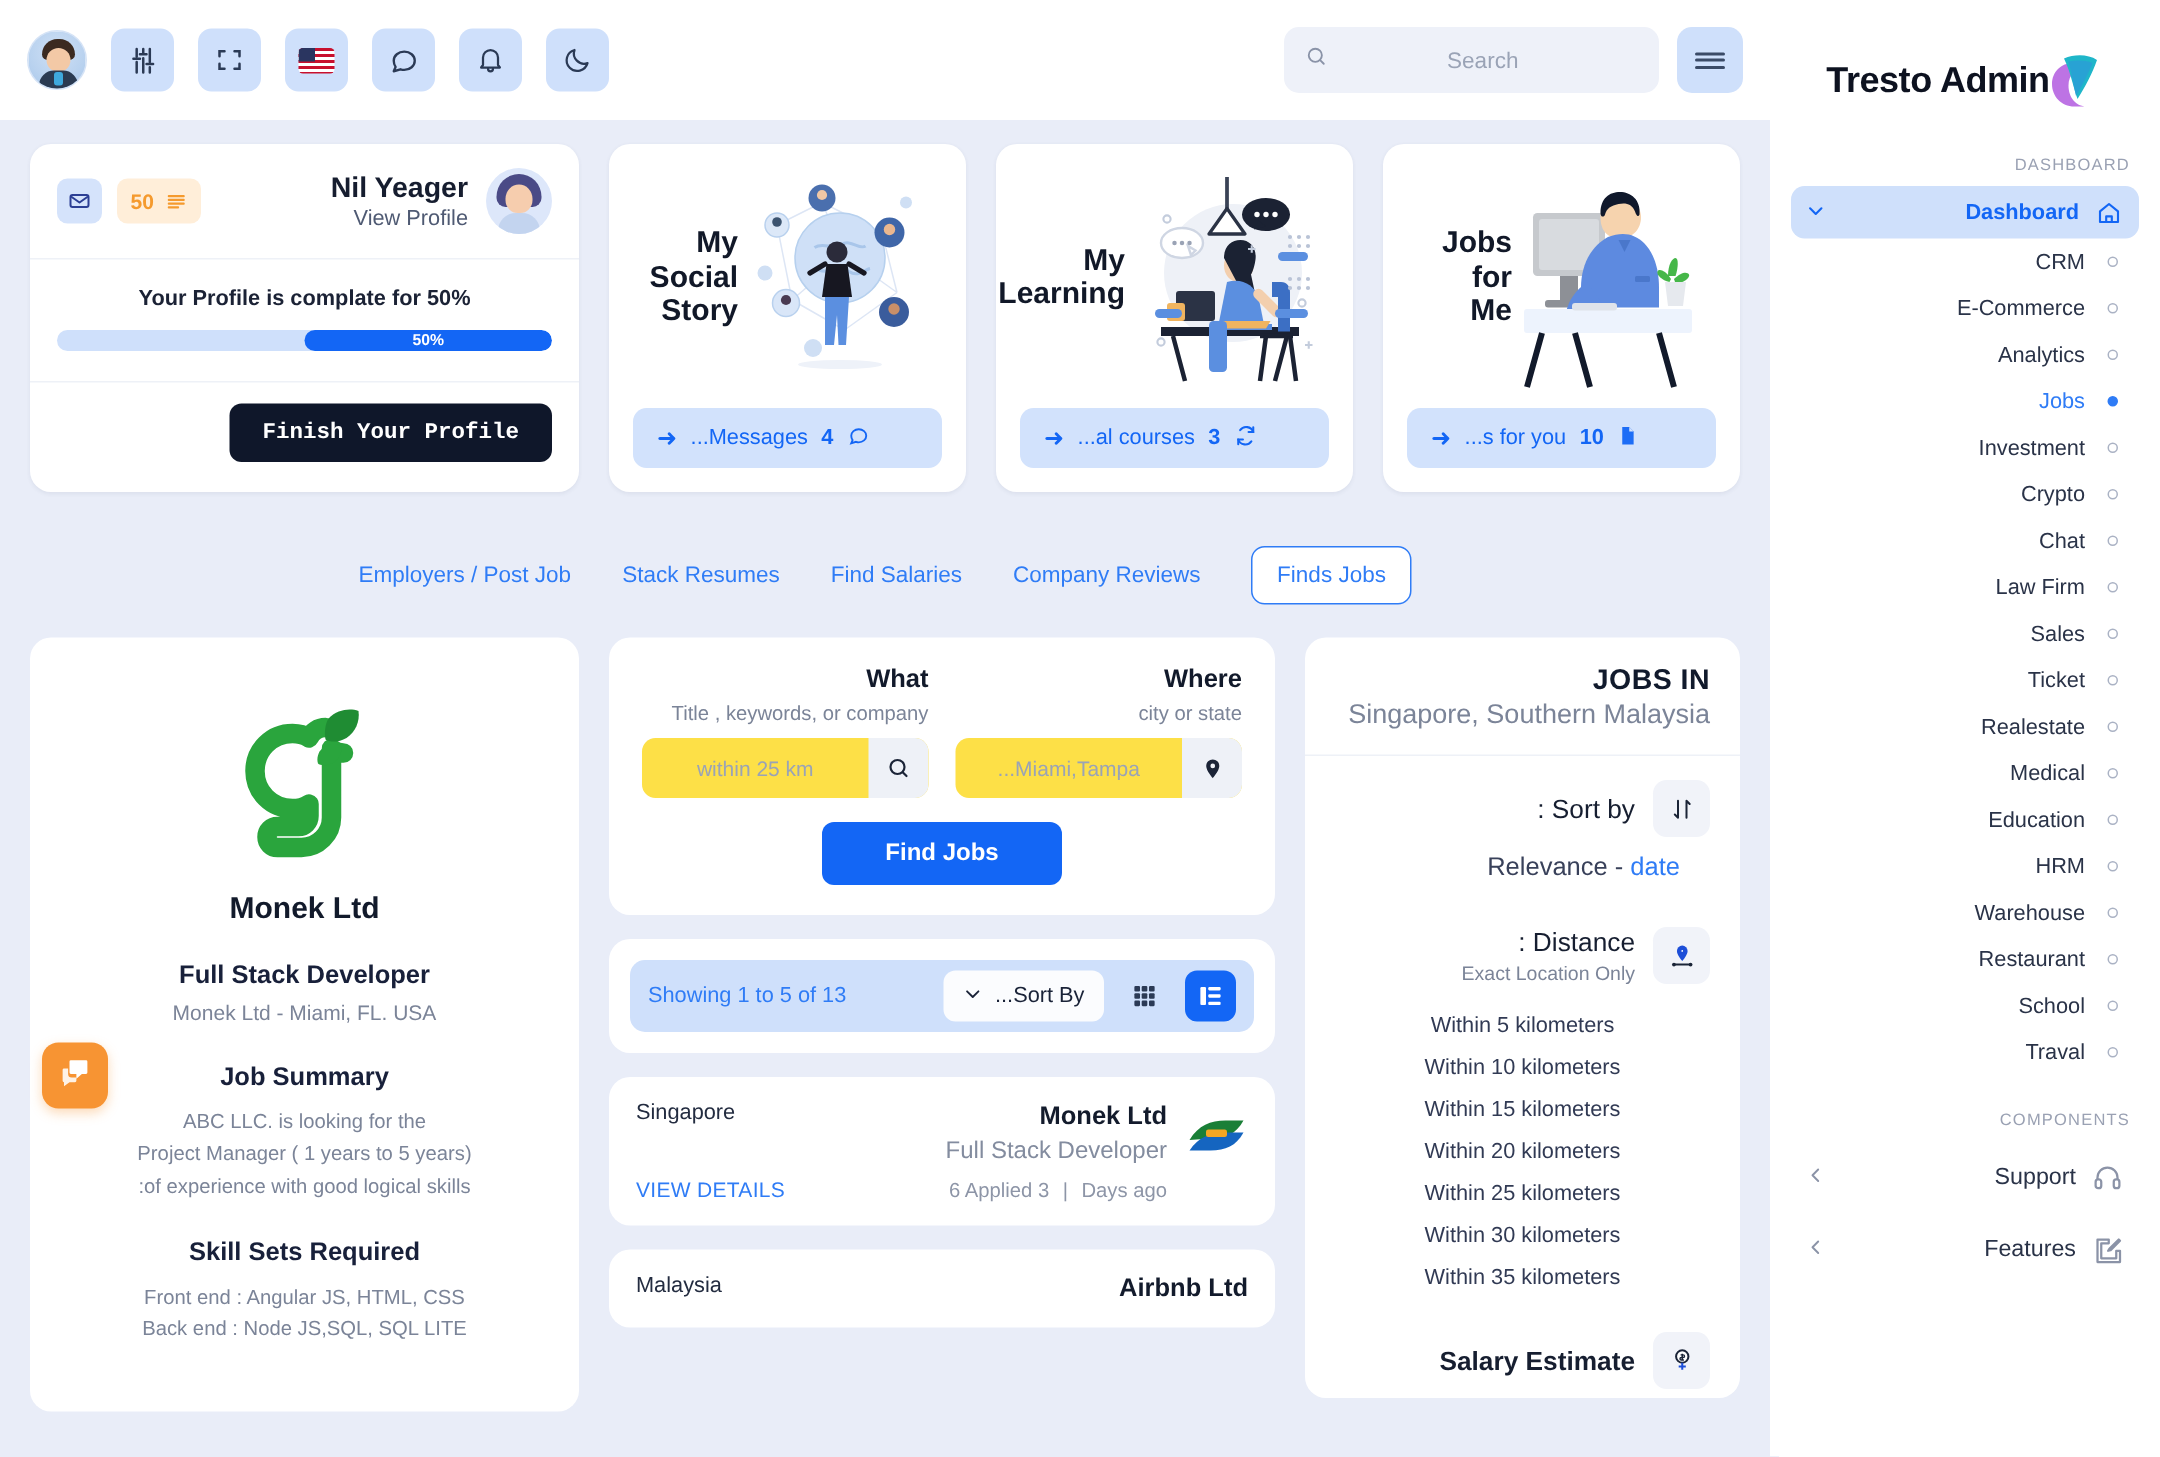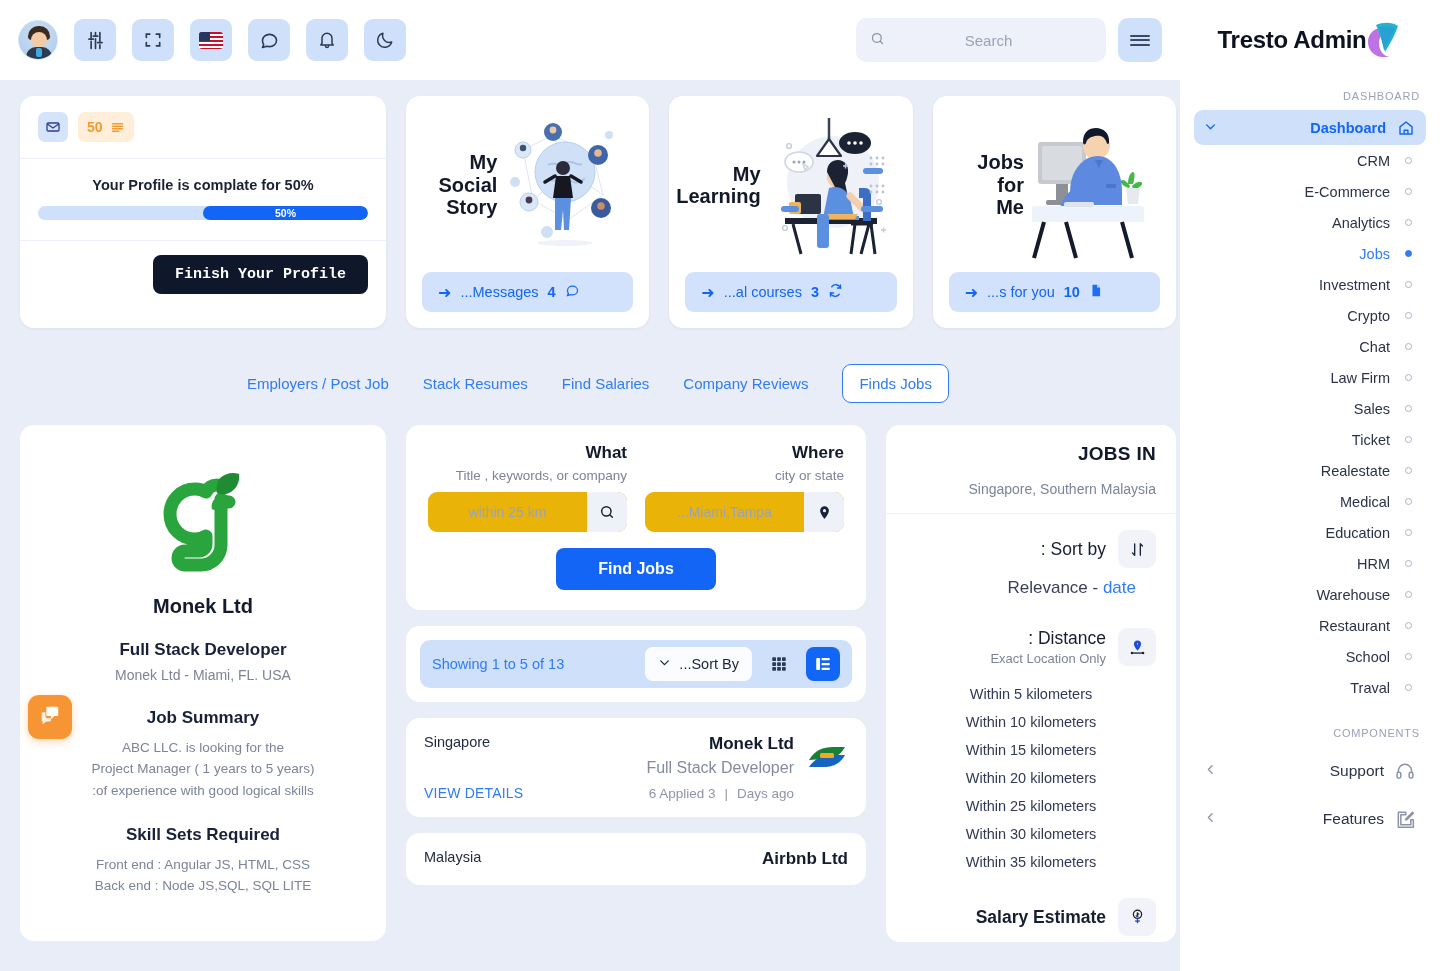--- a/index.html
+++ b/index.html
@@ -55,21 +55,21 @@
   }
   .search-input::placeholder { color: #9aa3b6; }
   .burger-btn {
     width: 44px; height: 44px; margin-left: 12px; border-radius: 10px;
     background: #cfe0fb; display:flex; align-items:center; justify-content:center;
     flex: none; cursor: pointer;
   }
   .burger-btn span { display:block; width:20px; height:2px; background:#3a4a66; border-radius:2px; margin:2.5px 0; }
 
   
-  .content { flex: 1; padding: 16px 4px 0 20px; overflow: hidden; }
+  .content { flex: 1; padding: 16px 20px 0 20px; overflow: hidden; }
 
   
   .card-row { display: flex; gap: 20px; align-items: stretch; }
   .card { background:#fff; border-radius: 14px; box-shadow: 0 1px 3px rgba(36,50,90,.07); }
 
   .profile-card { width: 366px; flex: none; display:flex; flex-direction:column; }
   .pc-top { display:flex; align-items:center; padding: 16px 18px; border-bottom:1px solid #eef1f7; gap:10px; }
   .pc-badges { display:flex; gap:10px; align-items:center; }
   .badge-mail {
     width:30px;height:30px;border-radius:7px;background:#d5e3fb;
@@ -146,21 +146,21 @@
 
   .mid-col { flex:1 1 0; min-width:0; display:flex; flex-direction:column; gap:16px; }
 
   .search-card { background:#fff; border-radius:14px; padding:18px 22px 20px; }
   .sc-cols { display:flex; gap:18px; flex-direction: row-reverse; }
   .sc-col { flex:1 1 0; min-width:0; }
   .sc-label { font-size:17px; font-weight:700; color:#121a2b; text-align:right; margin-bottom:5px; }
   .sc-sub { font-size:13.5px; color:#7b8498; text-align:right; margin-bottom:9px; }
   .sc-field {
     display:flex; flex-direction: row-reverse; align-items:center;
-    background:#eab308; border-radius:9px; height:40px; overflow:hidden;
+    background:#fde047; border-radius:9px; height:40px; overflow:hidden;
   }
   .sc-field input {
     flex:1; min-width:0; border:none; outline:none; background:transparent; height:100%;
     text-align:center; font-size:14px; color:#4d5668; font-family:"Liberation Sans", sans-serif;
   }
   .sc-field input::placeholder { color:#9aa3b6; }
   .sc-field .fld-ico {
     width:40px; height:40px; flex:none; display:flex; align-items:center; justify-content:center;
     background:#eef1f7; color:#1b2437; cursor:pointer;
   }
@@ -191,38 +191,38 @@
   .ji-company { font-size:17px; font-weight:700; color:#131b2c; }
   .ji-role { font-size:16px; color:#838c9f; margin-top:5px; }
   .ji-meta { font-size:13.5px; color:#8d95a7; margin-top:9px; display:flex; flex-direction: row-reverse; gap:9px; justify-content:flex-start; }
   .ji-side { width:108px; flex:none; display:flex; flex-direction:column; justify-content:space-between; text-align:left; }
   .ji-country { font-size:14.5px; color:#232c40; }
   .ji-details { font-size:14px; color:#2f7cf6; cursor:pointer; letter-spacing:.2px; }
 
   .filter-card { width:290px; flex:none; background:#fff; border-radius:14px; }
   .fc-head { padding:18px 20px 16px; border-bottom:1px solid #eef1f7; text-align:right; }
   .fc-title { font-size:19px; font-weight:700; color:#111a2c; letter-spacing:.3px; }
-  .fc-sub { font-size:14px; color:#7b8498; margin-top:16px; }
+  .fc-sub { font-size:18px; color:#7b8498; margin-top:1px; }
   .fc-sec { padding:16px 20px 6px; }
   .fc-sec-row { display:flex; flex-direction: row-reverse; align-items:center; gap:12px; justify-content:flex-start; }
   .fc-ico-box {
     width:38px;height:38px;border-radius:9px;background:#f1f3f9;flex:none;
     display:flex;align-items:center;justify-content:center;cursor:pointer;
   }
   .fc-sec-label { font-size:17.5px; color:#161e30; text-align:right; }
   .fc-sec-sub { font-size:13px; color:#7b8498; text-align:right; margin-top:2px; }
   .fc-value { text-align:right; font-size:17px; color:#39415a; padding:10px 20px 0; }
   .fc-value b { color:#2f7cf6; font-weight:400; }
   .fc-list { padding:8px 20px 0; }
   .fc-list-item { font-size:14.5px; color:#313a54; text-align:center; padding:6px 0; cursor:pointer; }
 
   
   .sidebar {
     width:260px; height:971px; background:#fff; flex:none;
-    display:flex; flex-direction:column; padding:0 0 0 0; overflow:hidden;
+    display:flex; flex-direction:column; padding:14px 0 0 0; overflow:hidden;
   }
   .sb-brand {
     height:80px; display:flex; align-items:center; justify-content:center; gap:2px;
     flex:none; padding:0 10px;
   }
   .sb-brand-text { font-size:24px; font-weight:800; color:#0d1220; letter-spacing:-.3px; }
   .sb-logo { width:38px; height:40px; flex:none; margin-left:-4px; }
   .sb-scroll { flex:1; overflow:hidden; padding:0 14px; }
   .sb-caption { font-size:11px; color:#9aa1b3; letter-spacing:.8px; text-align:right; padding:10px 6px 8px; }
   .sb-item {
@@ -344,20 +344,31 @@
                 <svg width="16" height="16" viewBox="0 0 24 24" fill="none" stroke="currentColor" stroke-width="2" stroke-linejoin="round">
                   <rect x="3" y="6" width="18" height="12" rx="2"></rect>
                     <path d="M3.5 7.5l8.5 6 8.5-6"></path>
                 </svg>
               </div>
               <div class="badge-count">
                 <span>50</span>
                 <svg width="15" height="15" viewBox="0 0 24 24" fill="none" stroke="currentColor" stroke-width="2.2" stroke-linecap="round">
                   <path d="M4 6h16M4 10h16M4 14h16M4 18h10"></path>
                 </svg>
+              </div>
+            </div>
+            <div class="pc-id">
+              <div class="pc-names">
+                <div class="pc-name">Nil Yeager</div>
+                <div class="pc-view">View Profile</div>
+              </div>
+              <div class="pc-avatar">
+                <div class="h"></div>
+                  <div class="f"></div>
+                  <div class="b"></div>
               </div>
             </div>
           </div>
           <div class="pc-mid">
             <div class="pc-complete">Your Profile is complate for 50%</div>
             <div class="pbar">
               <div class="pbar-fill" id="pbar-fill" style="width: 50%;">50%</div>
             </div>
           </div>
           <div class="pc-bot">

